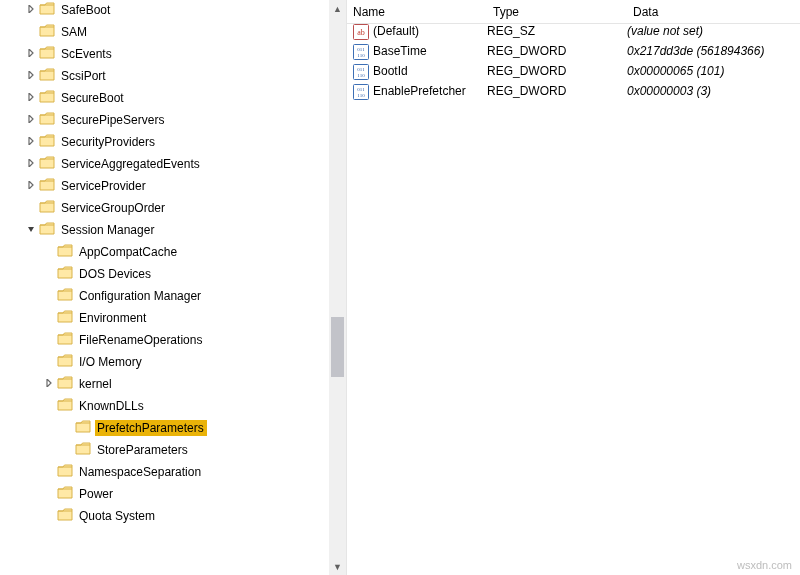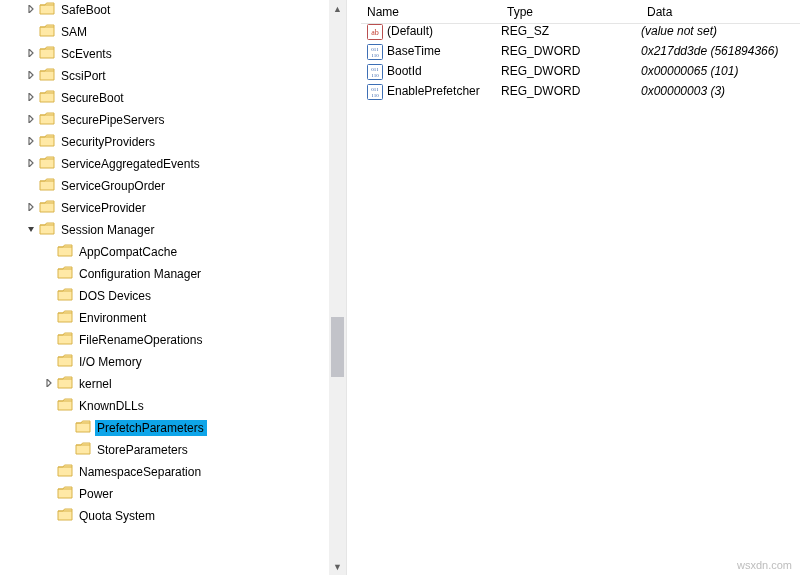--- a/index.html
+++ b/index.html
@@ -44,21 +44,21 @@
     cursor: pointer;
   }
   .exp.blank { visibility: hidden; }
   .folder {
     width: 16px; height: 14px;
     margin: 0 4px 0 1px;
     position: relative;
   }
   .folder svg { width: 16px; height: 14px; display: block; }
   .label { padding: 1px 3px 1px 2px; }
-  .label.sel { background: #0ea5e9; }
+  .label.sel { background: #eab308; }
   .scrollbar {
     position: absolute;
     right: 0; top: 0;
     width: 17px; height: 100%;
     background: #f0f0f0;
   }
   .sb-btn {
     height: 17px; width: 17px;
     display: flex; align-items: center; justify-content: center;
     color: #606060; font-size: 9px;
@@ -67,21 +67,20 @@
   .sb-track { position: absolute; top: 17px; bottom: 17px; left: 0; right: 0; }
   .sb-thumb {
     position: absolute; left: 2px; right: 2px;
     background: #c2c3c9;
     cursor: pointer;
   }
   .list-pane {
     flex: 1;
     height: 575px;
     position: relative;
-    margin-left: 14px;
   }
   .list-header {
     display: flex;
     height: 24px;
     align-items: center;
     border-bottom: 1px solid #e5e5e5;
     font-size: 12px;
     color: #000;
   }
   .col-h {
@@ -233,48 +232,48 @@
         <span class="folder">
           <svg viewBox="0 0 16 14">
             <path d="M1 3 L6 3 L7.5 1 L15 1 L15 12 L1 12 Z" fill="#ffe9a6" stroke="#d9b34a" stroke-width="1"></path>
             <path d="M1 3 L15 3" stroke="#d9b34a" stroke-width="1"></path>
           </svg>
         </span>
         <span class="label">ServiceAggregatedEvents</span>
       </div>
       <div class="tree-row">
         <span class="indent" style="width: 24px;"></span>
+        <span class="exp">
+          <svg width="8" height="8" viewBox="0 0 8 8">
+            <path d="M2 0 L6 4 L2 8 Z" fill="none" stroke="#6a6a6a" stroke-width="1.2"></path>
+          </svg>
+        </span>
+        <span class="folder">
+          <svg viewBox="0 0 16 14">
+            <path d="M1 3 L6 3 L7.5 1 L15 1 L15 12 L1 12 Z" fill="#ffe9a6" stroke="#d9b34a" stroke-width="1"></path>
+            <path d="M1 3 L15 3" stroke="#d9b34a" stroke-width="1"></path>
+          </svg>
+        </span>
+        <span class="label">ServiceProvider</span>
+      </div>
+      <div class="tree-row">
+        <span class="indent" style="width: 24px;"></span>
         <span class="exp blank"></span>
         <span class="folder">
           <svg viewBox="0 0 16 14">
             <path d="M1 3 L6 3 L7.5 1 L15 1 L15 12 L1 12 Z" fill="#ffe9a6" stroke="#d9b34a" stroke-width="1"></path>
             <path d="M1 3 L15 3" stroke="#d9b34a" stroke-width="1"></path>
           </svg>
         </span>
         <span class="label">ServiceGroupOrder</span>
       </div>
       <div class="tree-row">
         <span class="indent" style="width: 24px;"></span>
         <span class="exp">
           <svg width="8" height="8" viewBox="0 0 8 8">
-            <path d="M2 0 L6 4 L2 8 Z" fill="none" stroke="#6a6a6a" stroke-width="1.2"></path>
-          </svg>
-        </span>
-        <span class="folder">
-          <svg viewBox="0 0 16 14">
-            <path d="M1 3 L6 3 L7.5 1 L15 1 L15 12 L1 12 Z" fill="#ffe9a6" stroke="#d9b34a" stroke-width="1"></path>
-            <path d="M1 3 L15 3" stroke="#d9b34a" stroke-width="1"></path>
-          </svg>
-        </span>
-        <span class="label">ServiceProvider</span>
-      </div>
-      <div class="tree-row">
-        <span class="indent" style="width: 24px;"></span>
-        <span class="exp">
-          <svg width="8" height="8" viewBox="0 0 8 8">
             <path d="M1 2 L7 2 L4 7 Z" fill="#404040"></path>
           </svg>
         </span>
         <span class="folder">
           <svg viewBox="0 0 16 14">
             <path d="M1 3 L6 3 L7.5 1 L15 1 L15 12 L1 12 Z" fill="#ffe9a6" stroke="#d9b34a" stroke-width="1"></path>
             <path d="M1 3 L15 3" stroke="#d9b34a" stroke-width="1"></path>
           </svg>
         </span>
         <span class="label">Session Manager</span>
@@ -292,32 +291,32 @@
       </div>
       <div class="tree-row">
         <span class="indent" style="width: 42px;"></span>
         <span class="exp blank"></span>
         <span class="folder">
           <svg viewBox="0 0 16 14">
             <path d="M1 3 L6 3 L7.5 1 L15 1 L15 12 L1 12 Z" fill="#ffe9a6" stroke="#d9b34a" stroke-width="1"></path>
             <path d="M1 3 L15 3" stroke="#d9b34a" stroke-width="1"></path>
           </svg>
         </span>
+        <span class="label">DOS Devices</span>
+      </div>
+      <div class="tree-row">
+        <span class="indent" style="width: 42px;"></span>
+        <span class="exp blank"></span>
+        <span class="folder">
+          <svg viewBox="0 0 16 14">
+            <path d="M1 3 L6 3 L7.5 1 L15 1 L15 12 L1 12 Z" fill="#ffe9a6" stroke="#d9b34a" stroke-width="1"></path>
+            <path d="M1 3 L15 3" stroke="#d9b34a" stroke-width="1"></path>
+          </svg>
+        </span>
         <span class="label">Configuration Manager</span>
-      </div>
-      <div class="tree-row">
-        <span class="indent" style="width: 42px;"></span>
-        <span class="exp blank"></span>
-        <span class="folder">
-          <svg viewBox="0 0 16 14">
-            <path d="M1 3 L6 3 L7.5 1 L15 1 L15 12 L1 12 Z" fill="#ffe9a6" stroke="#d9b34a" stroke-width="1"></path>
-            <path d="M1 3 L15 3" stroke="#d9b34a" stroke-width="1"></path>
-          </svg>
-        </span>
-        <span class="label">DOS Devices</span>
       </div>
       <div class="tree-row">
         <span class="indent" style="width: 42px;"></span>
         <span class="exp blank"></span>
         <span class="folder">
           <svg viewBox="0 0 16 14">
             <path d="M1 3 L6 3 L7.5 1 L15 1 L15 12 L1 12 Z" fill="#ffe9a6" stroke="#d9b34a" stroke-width="1"></path>
             <path d="M1 3 L15 3" stroke="#d9b34a" stroke-width="1"></path>
           </svg>
         </span>

